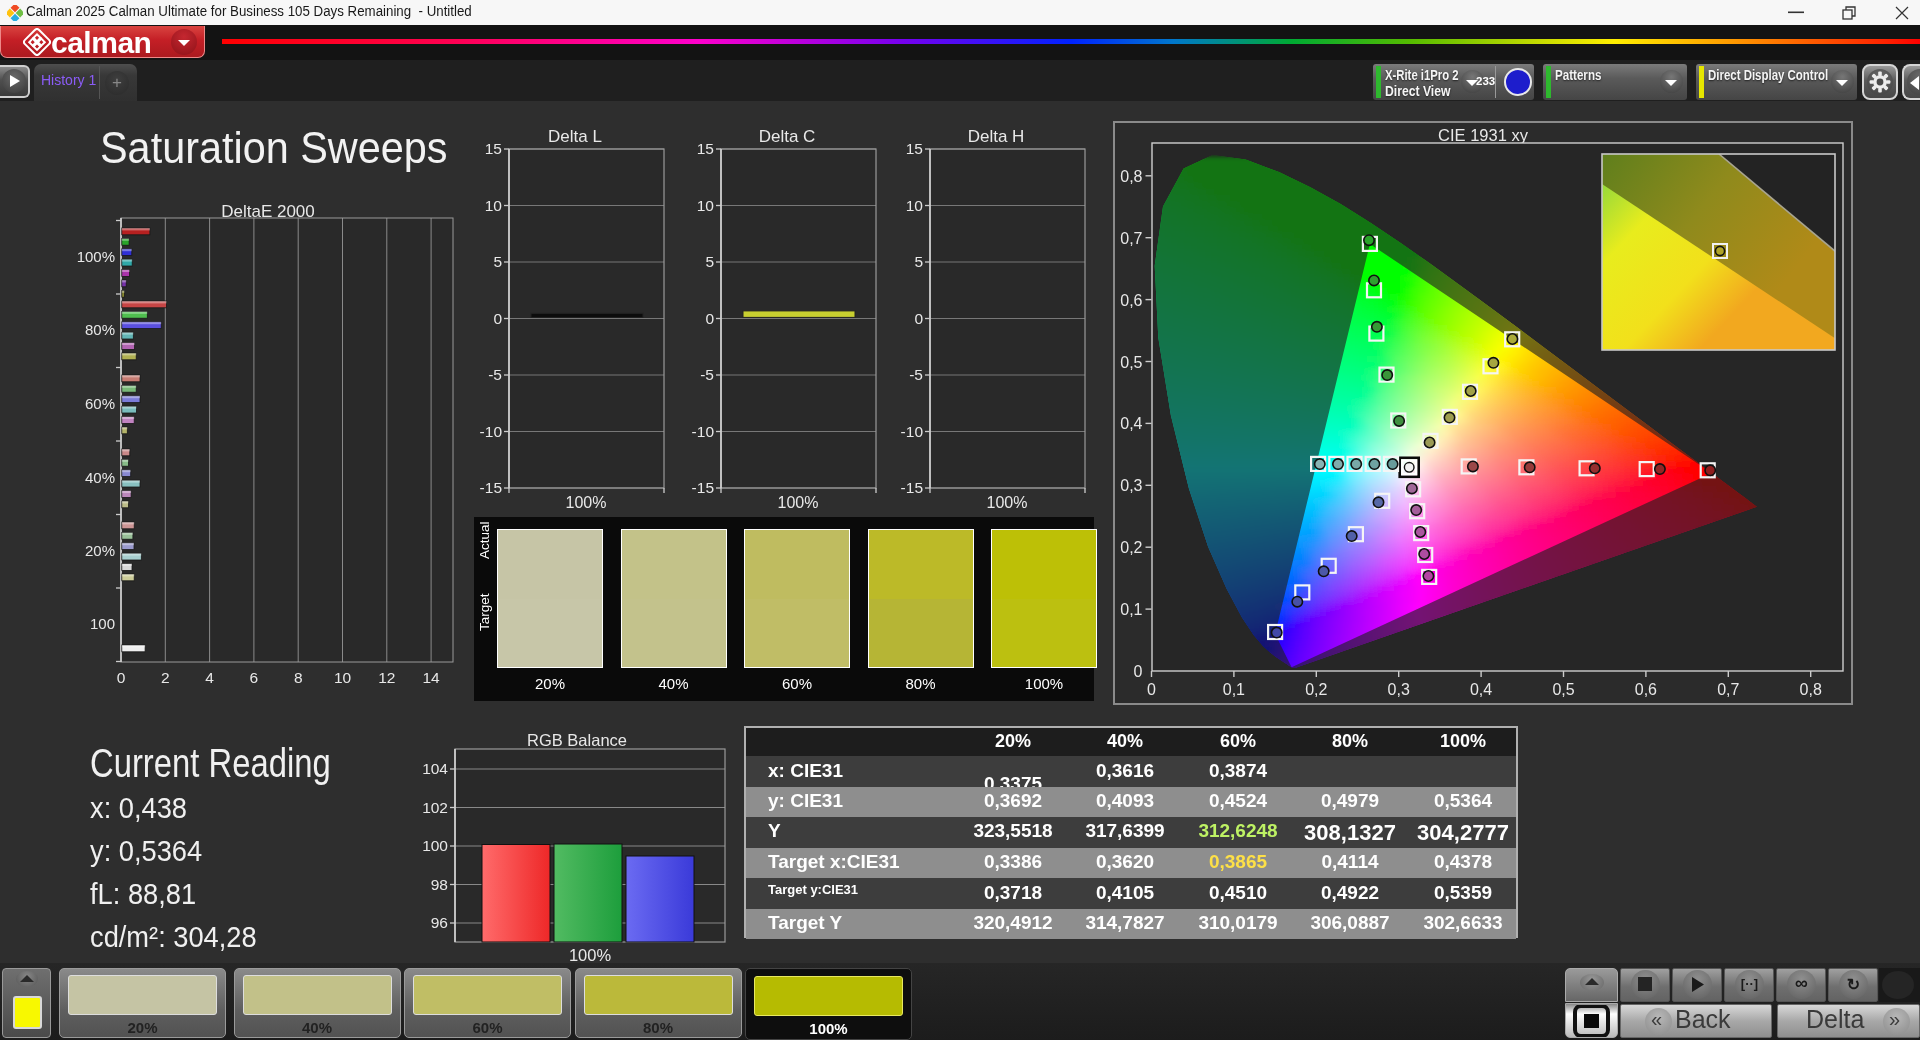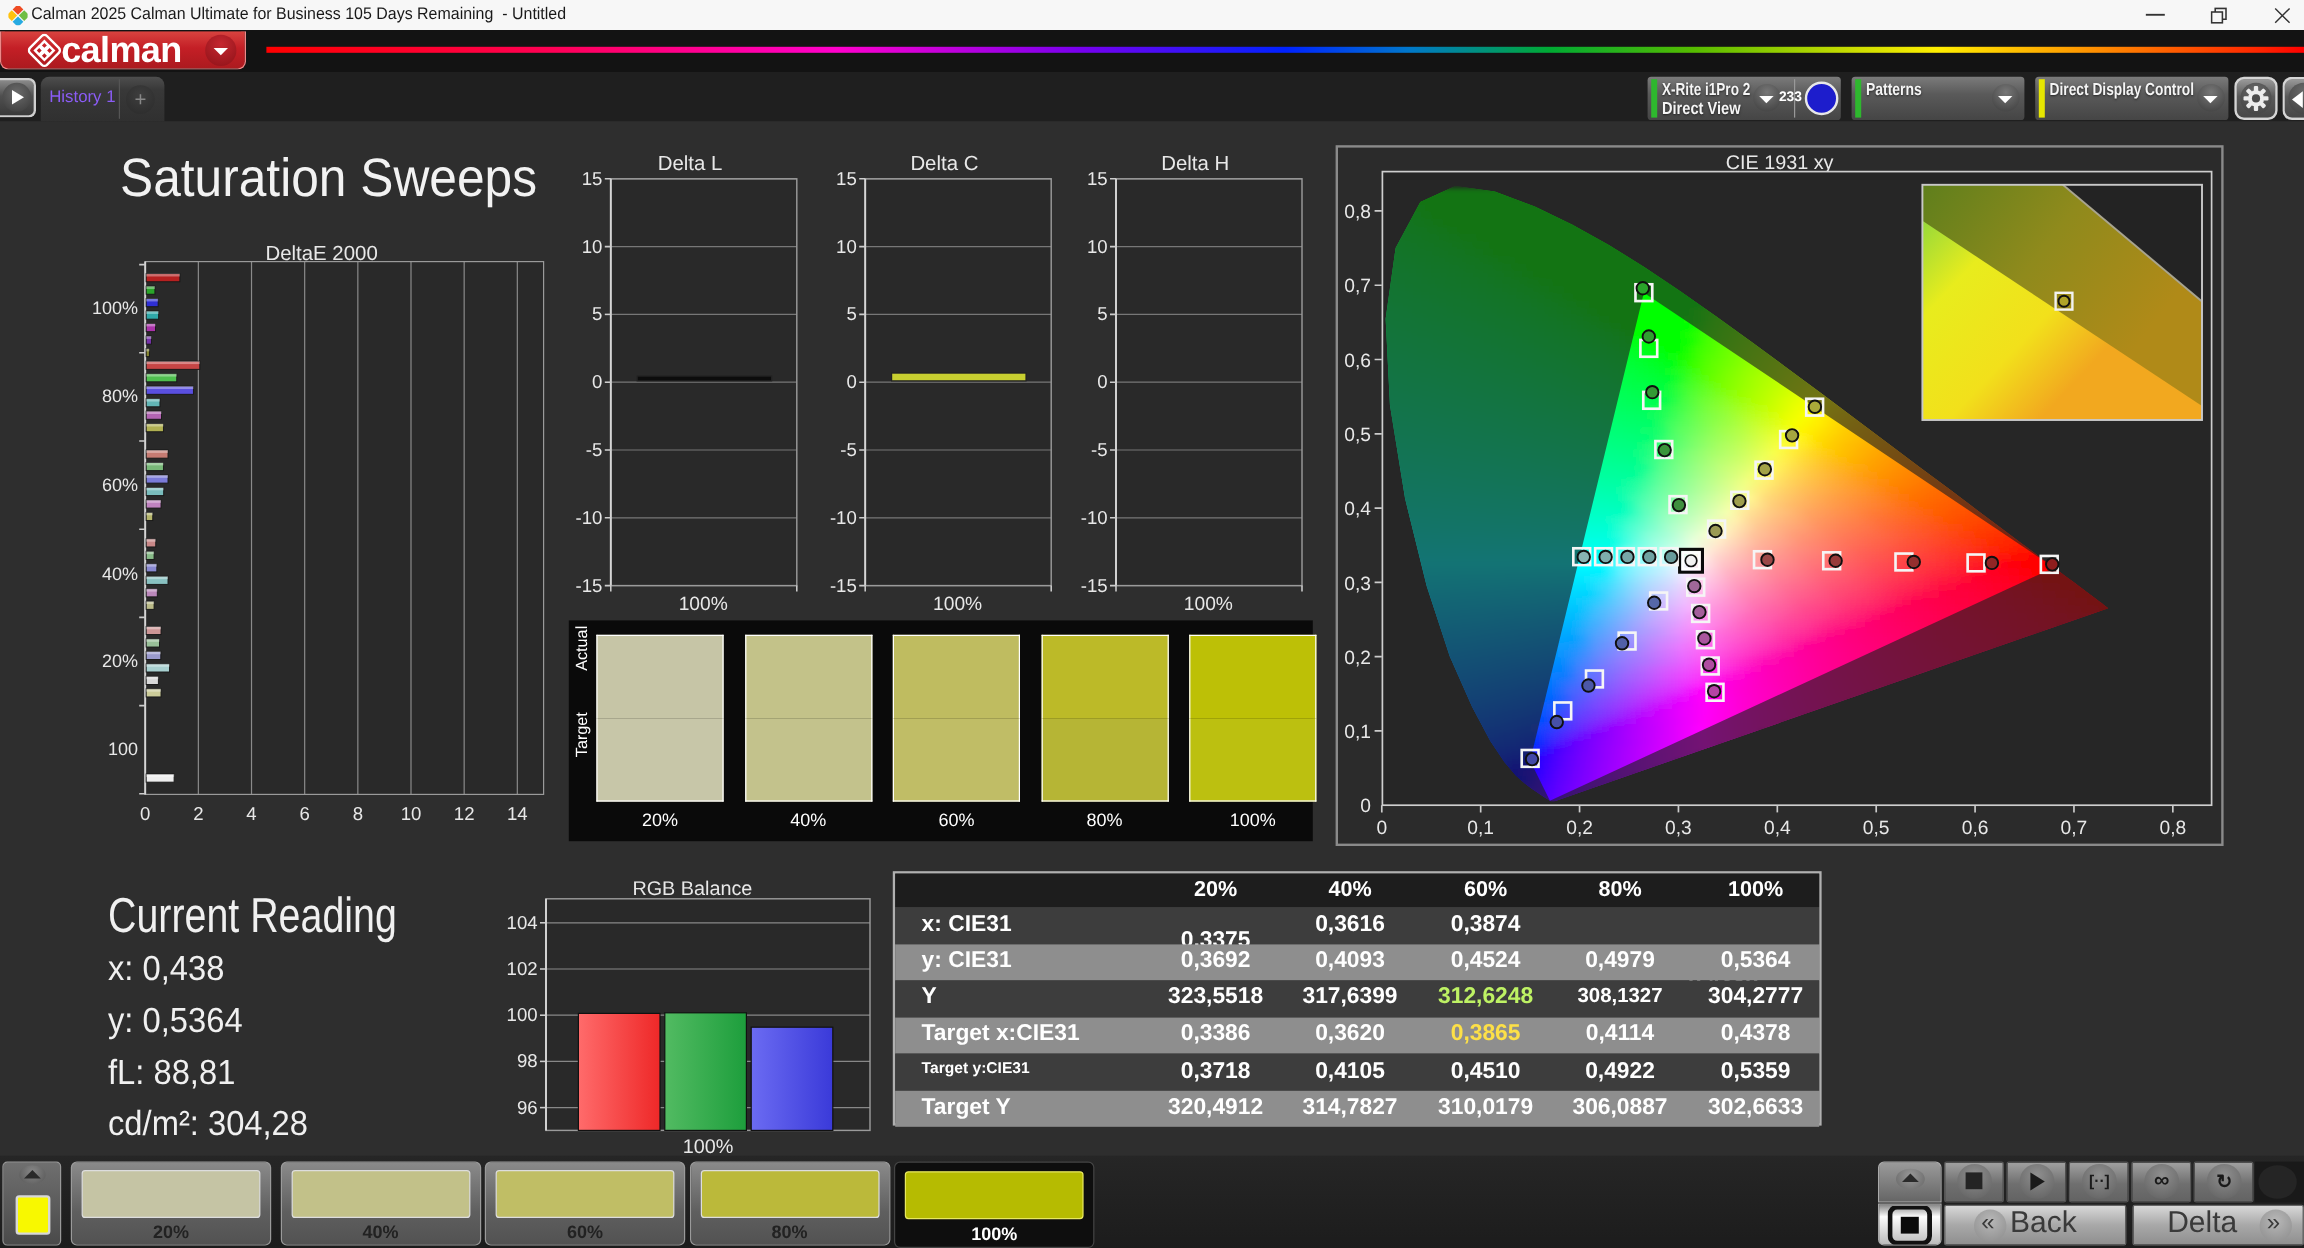--- a/index.html
+++ b/index.html
@@ -65,21 +65,21 @@
  <div class="abs" style="left:1373px;top:4px;width:161px;height:36px;background:linear-gradient(#7b7b7b,#5a5a5a 40%,#454545);border-radius:3px;"></div>
  <div class="abs" style="left:1376px;top:6px;width:5px;height:32px;background:#2eb82e;"></div>
  <div class="abs" style="left:1385px;top:7px;font-size:14.5px;font-weight:bold;color:#f5f5f5;text-shadow:0 1px 2px #222;transform:scale(0.78,1);transform-origin:0 0;white-space:nowrap;">X-Rite i1Pro 2</div>
  <div class="abs" style="left:1385px;top:23px;font-size:14.5px;font-weight:bold;color:#f5f5f5;text-shadow:0 1px 2px #222;transform:scale(0.84,1);transform-origin:0 0;white-space:nowrap;">Direct View</div>
  <div class="abs" style="left:1461px;top:10px;width:23px;height:23px;border-radius:50%;background:radial-gradient(circle at 50% 30%,#777,#3c3c3c);"></div>
  <svg class="abs" style="left:1465px;top:19px;" width="14" height="8" viewBox="0 0 14 8">
       <path d="M1 1 L7 7 L13 1 Z" fill="#fff"></path>
     </svg>
  <div class="abs" style="left:1495px;top:6px;width:1px;height:32px;background:#999;"></div>
  <div class="abs" style="left:1504px;top:8px;width:28px;height:28px;border-radius:50%;background:#1d1dcc;border:2px solid #e8e8e8;"></div>
- <div class="abs" style="left:1476px;top:15px;width:32px;text-align:center;font-size:11.5px;font-weight:bold;color:#fff;">233</div>
+ <div class="abs" style="left:1476px;top:15px;width:32px;text-align:left;font-size:11.5px;font-weight:bold;color:#fff;">233</div>
 
  <div class="abs" style="left:1543px;top:4px;width:144px;height:36px;background:linear-gradient(#7b7b7b,#5a5a5a 40%,#454545);border-radius:3px;"></div>
  <div class="abs" style="left:1546px;top:6px;width:5px;height:32px;background:#2eb82e;"></div>
  <div class="abs" style="left:1555px;top:7px;font-size:14.5px;font-weight:bold;color:#f5f5f5;text-shadow:0 1px 2px #222;transform:scale(0.8,1);transform-origin:0 0;white-space:nowrap;">Patterns</div>
  <div class="abs" style="left:1660px;top:10px;width:23px;height:23px;border-radius:50%;background:radial-gradient(circle at 50% 30%,#777,#3c3c3c);"></div>
  <svg class="abs" style="left:1664px;top:19px;" width="14" height="8" viewBox="0 0 14 8">
       <path d="M1 1 L7 7 L13 1 Z" fill="#fff"></path>
     </svg>
  <div class="abs" style="left:1696px;top:4px;width:161px;height:36px;background:linear-gradient(#7b7b7b,#5a5a5a 40%,#454545);border-radius:3px;"></div>
  <div class="abs" style="left:1699px;top:6px;width:5px;height:32px;background:#e6e600;"></div>
@@ -2414,22 +2414,22 @@
     <div class="abs" style="left:211px;top:62px;width:112px;text-align:center;font-size:19px;font-weight:bold;color:#fff;">0,3692</div>
     <div class="abs" style="left:323px;top:62px;width:112px;text-align:center;font-size:19px;font-weight:bold;color:#fff;">0,4093</div>
     <div class="abs" style="left:436px;top:62px;width:112px;text-align:center;font-size:19px;font-weight:bold;color:#fff;">0,4524</div>
     <div class="abs" style="left:548px;top:62px;width:112px;text-align:center;font-size:19px;font-weight:bold;color:#fff;">0,4979</div>
     <div class="abs" style="left:661px;top:62px;width:112px;text-align:center;font-size:19px;font-weight:bold;color:#fff;">0,5364</div>
     <div class="abs" style="left:0;top:89.0px;width:770px;height:30.5px;background:#3d3d3d;"></div>
     <div class="abs" style="left:22px;top:92px;font-size:19px;font-weight:bold;color:#fff;">Y</div>
     <div class="abs" style="left:211px;top:92px;width:112px;text-align:center;font-size:19px;font-weight:bold;color:#fff;">323,5518</div>
     <div class="abs" style="left:323px;top:92px;width:112px;text-align:center;font-size:19px;font-weight:bold;color:#fff;">317,6399</div>
     <div class="abs" style="left:436px;top:92px;width:112px;text-align:center;font-size:19px;font-weight:bold;color:#bef264;">312,6248</div>
-    <div class="abs" style="left:548px;top:92px;width:112px;text-align:center;font-size:17px;font-weight:bold;color:#fff;">308,1327</div>
-    <div class="abs" style="left:661px;top:92px;width:112px;text-align:center;font-size:19px;font-weight:bold;color:#fff;">304,2777</div>
+    <div class="abs" style="left:548px;top:92px;width:112px;text-align:center;font-size:22px;font-weight:bold;color:#fff;">308,1327</div>
+    <div class="abs" style="left:661px;top:92px;width:112px;text-align:center;font-size:22px;font-weight:bold;color:#fff;">304,2777</div>
     <div class="abs" style="left:0;top:119.5px;width:770px;height:30.5px;background:#8e8e8e;"></div>
     <div class="abs" style="left:22px;top:123px;font-size:19px;font-weight:bold;color:#fff;">Target x:CIE31</div>
     <div class="abs" style="left:211px;top:123px;width:112px;text-align:center;font-size:19px;font-weight:bold;color:#fff;">0,3386</div>
     <div class="abs" style="left:323px;top:123px;width:112px;text-align:center;font-size:19px;font-weight:bold;color:#fff;">0,3620</div>
     <div class="abs" style="left:436px;top:123px;width:112px;text-align:center;font-size:19px;font-weight:bold;color:#fde047;">0,3865</div>
     <div class="abs" style="left:548px;top:123px;width:112px;text-align:center;font-size:19px;font-weight:bold;color:#fff;">0,4114</div>
     <div class="abs" style="left:661px;top:123px;width:112px;text-align:center;font-size:19px;font-weight:bold;color:#fff;">0,4378</div>
     <div class="abs" style="left:0;top:150.0px;width:770px;height:30.5px;background:#3d3d3d;"></div>
     <div class="abs" style="left:22px;top:154px;font-size:13px;font-weight:bold;color:#fff;">Target y:CIE31</div>
     <div class="abs" style="left:211px;top:154px;width:112px;text-align:center;font-size:19px;font-weight:bold;color:#fff;">0,3718</div>

